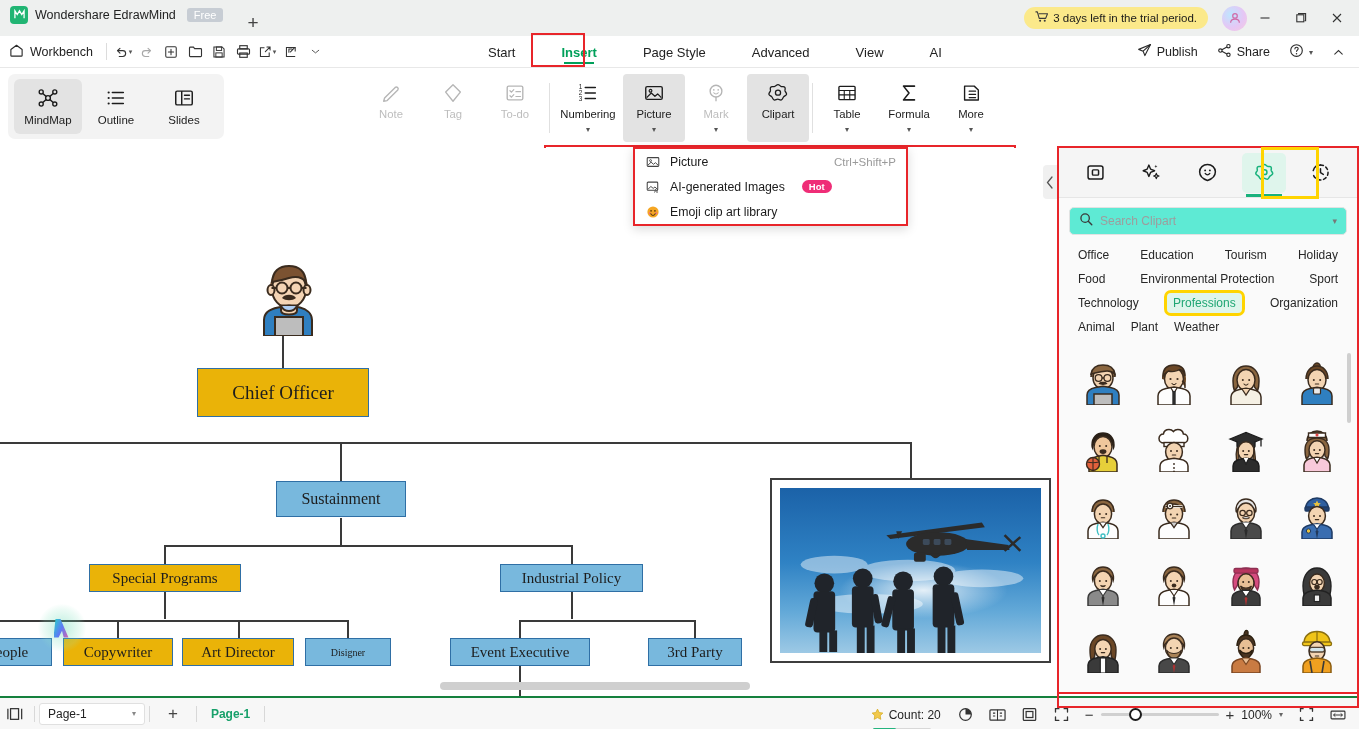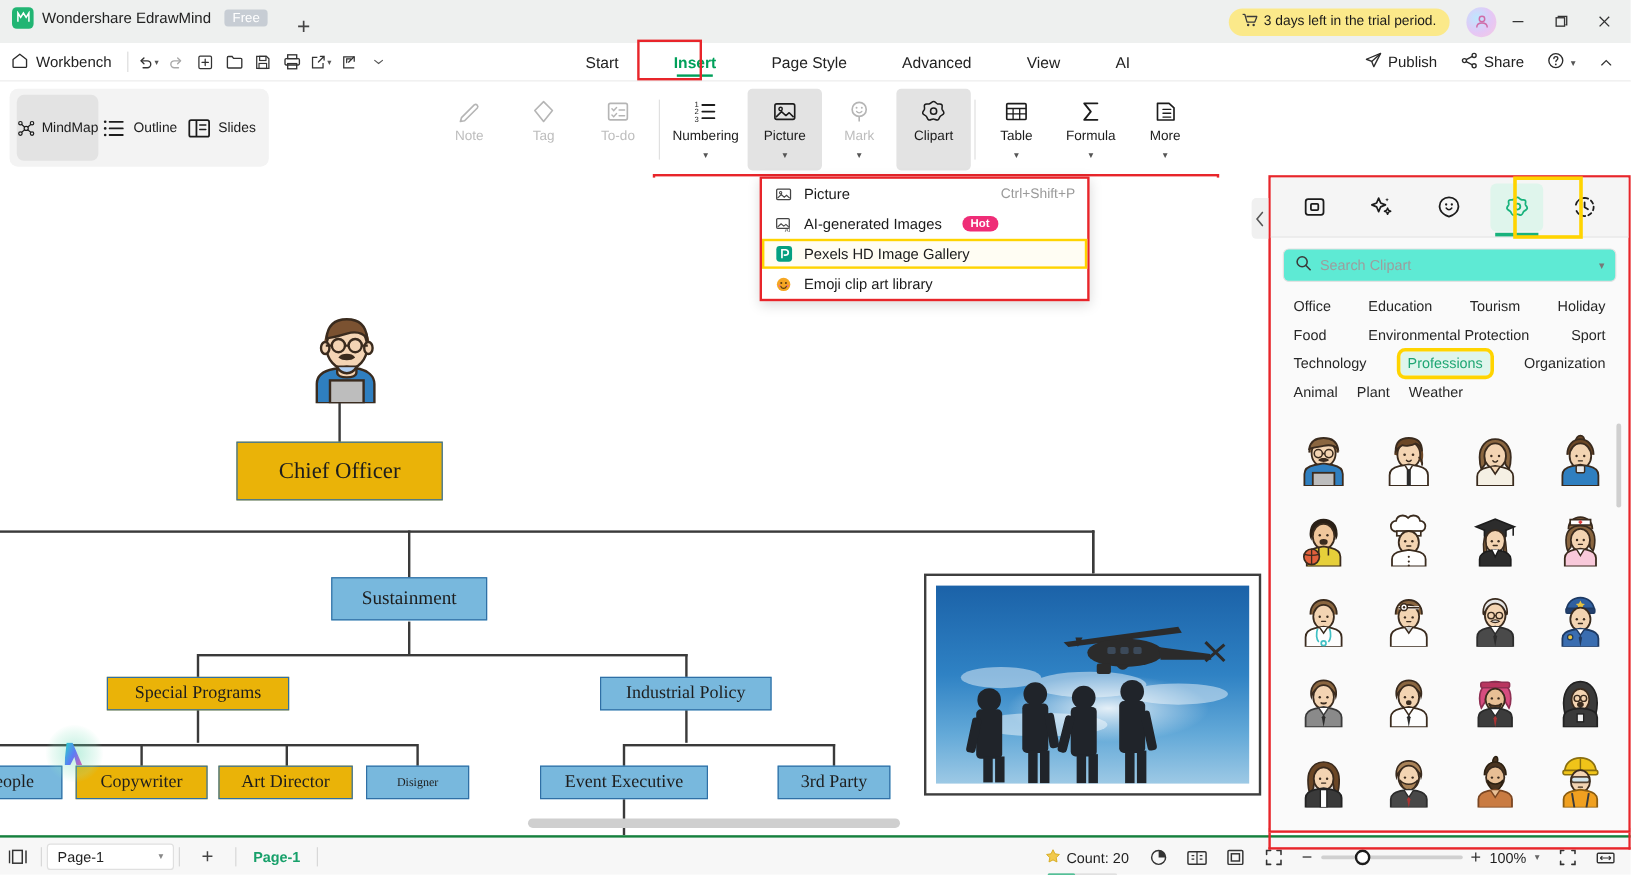--- a/index.html
+++ b/index.html
@@ -113,21 +113,21 @@
     position:absolute; left:0; top:68px; width:1359px; height:80px;
     background:#fff;
   }
   .view-group {
     position:absolute; left:8px; top:6px;
     background:#f3f3f3; border-radius:7px; height:65px;
     display:flex; align-items:center; padding:0 6px;
   }
   .vbtn {
     width:68px;height:55px;border-radius:6px;
-    display:flex;flex-direction:row;align-items:center;justify-content:center;
+    display:flex;flex-direction:column;align-items:center;justify-content:center;
     gap:5px;cursor:pointer;
   }
   .vbtn.sel { background:#e3e3e3; }
   .vbtn .lbl { font-size:11.5px; color:#1c1c1c; }
   .vbtn svg { display:block; }
 
   .ribbon-tools {
     position:absolute; left:360px; top:6px;
     display:flex; align-items:flex-start;
   }
@@ -727,29 +727,20 @@
       <span class="dd-ico">
         <svg width="14" height="14" viewBox="0 0 16 16">
             <rect x="1.4" y="2.4" width="12" height="9.4" rx="1" fill="none" stroke="#444" stroke-width="1.2"></rect>
             <path d="M2.4 10.4l3.2-3 2.6 2.2 2-1.6 2.6 2.4" fill="none" stroke="#444" stroke-width="1.1"></path>
             <text x="9" y="15.4" font-size="5.4" fill="#444" font-family="sans-serif">AI</text>
           </svg>
       </span>
       <span>AI-generated Images</span>
       <span class="hot-badge">Hot</span>
     </div>
-    <div class="dd-item boxed">
-      <span class="dd-ico">
-        <svg width="15" height="15" viewBox="0 0 16 16">
-            <rect x="1" y="1" width="14" height="14" rx="3" fill="#05a081"></rect>
-            <path d="M6 12V4.4h3c1.6 0 2.6 1 2.6 2.4S10.6 9.2 9 9.2H7.6" fill="none" stroke="#fff" stroke-width="1.5"></path>
-          </svg>
-      </span>
-      <span>Pexels HD Image Gallery</span>
-    </div>
     <div class="dd-item">
       <span class="dd-ico">
         <svg width="14" height="14" viewBox="0 0 16 16">
             <circle cx="8" cy="8" r="6.4" fill="#f5a623"></circle>
             <circle cx="5.8" cy="6.6" r="1" fill="#5a3a10"></circle>
             <circle cx="10.2" cy="6.6" r="1" fill="#5a3a10"></circle>
             <path d="M5.2 9.8c.8 1.5 1.8 2.1 2.8 2.1s2-.6 2.8-2.1" fill="none" stroke="#5a3a10" stroke-width="1.2" stroke-linecap="round"></path>
             <circle cx="4.2" cy="9.4" r="1" fill="#ef6a8a"></circle>
             <circle cx="11.8" cy="9.4" r="1" fill="#ef6a8a"></circle>
           </svg>

